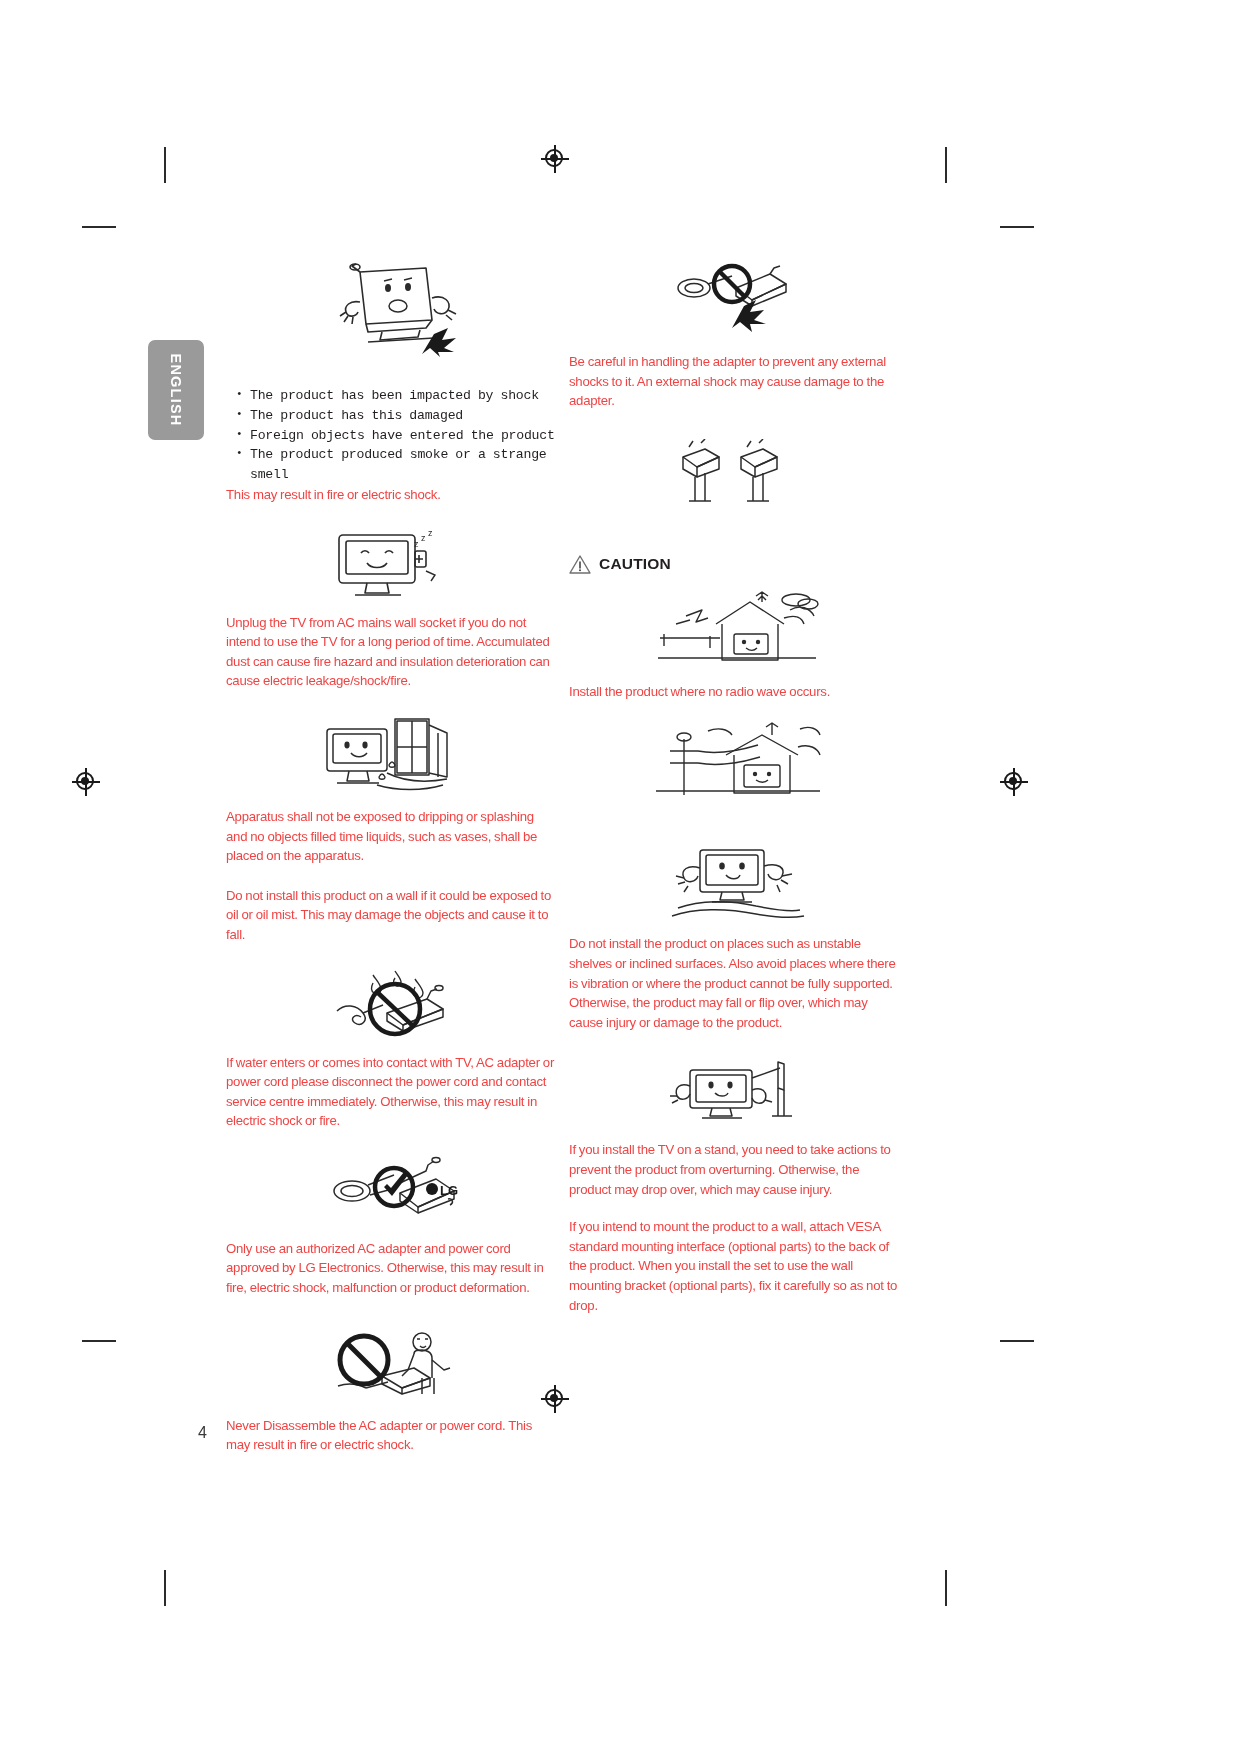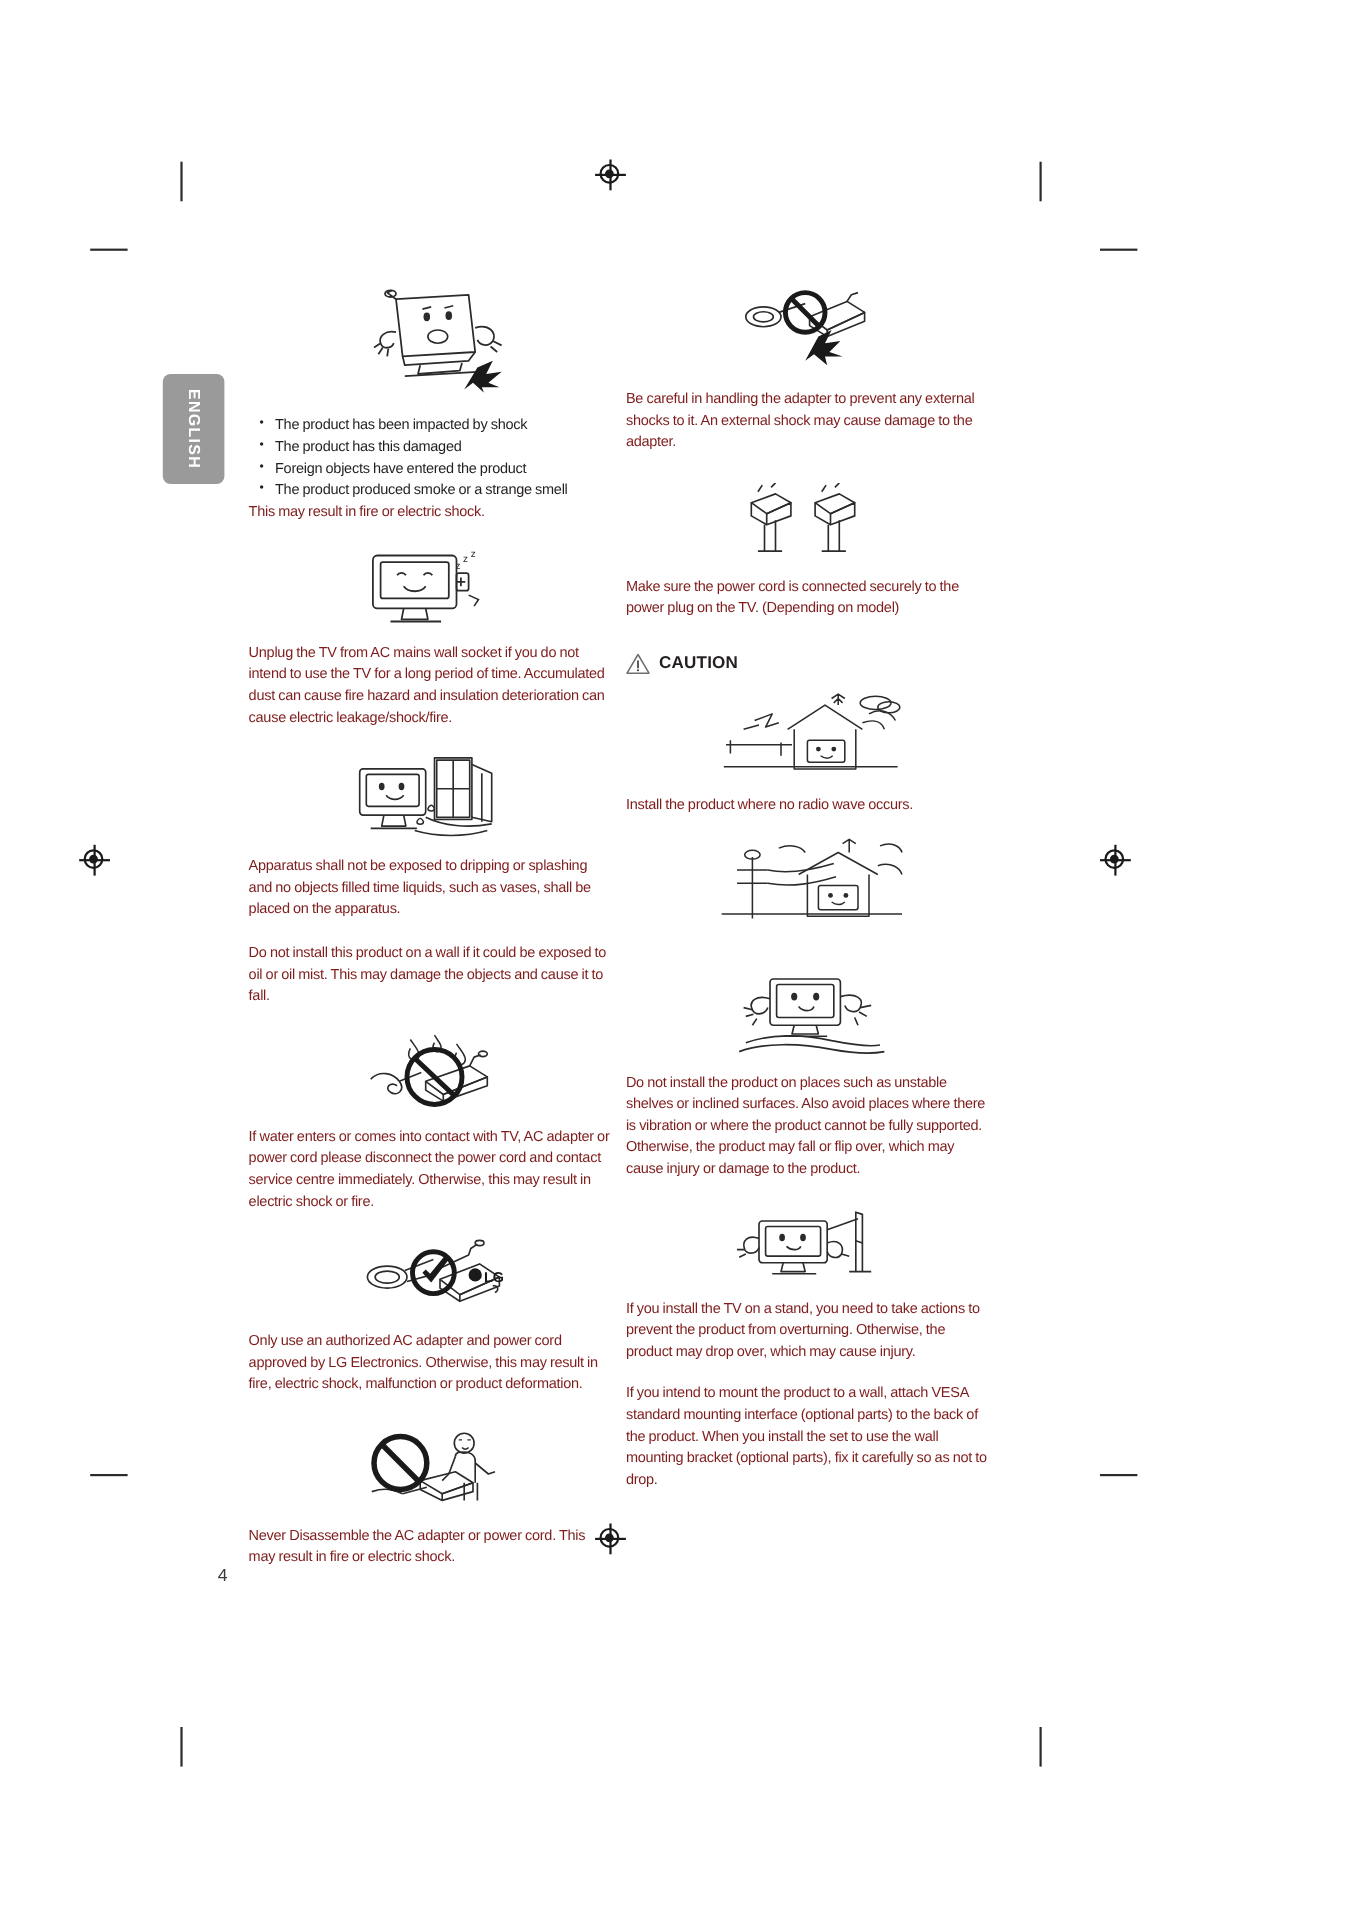--- a/index.html
+++ b/index.html
@@ -85,30 +85,31 @@
   }
   .col-left  { left: 226px; }
   .col-right { left: 569px; }
 
   .blk { margin-bottom: 0; }
 
   p.body-text {
     margin: 0;
     font-size: 13.2px;
     line-height: 19.6px;
-    color: #7f1d1d;
+    color: #ef4444;
     font-family: "Liberation Sans", sans-serif;
     letter-spacing: -0.25px;
     word-spacing: -0.4px;
   }
 
   ul.bullets {
-    margin: 7px 0 0 0;
+    margin: 17px 0 0 0;
     padding-left: 24px;
     list-style: none;
+    font-family: Liberation Mono, monospace;
   }
   ul.bullets li {
     position: relative;
     font-size: 13.2px;
     line-height: 19.8px;
     letter-spacing: -0.25px;
     word-spacing: -0.4px;
   }
   ul.bullets li::before {
     content: "\2022";
@@ -437,21 +438,20 @@
           <path d="M66 18 L88 10 L102 18 L80 28 Z"></path>
           <path d="M66 18 L66 30 L80 38 L80 28"></path>
           <path d="M80 28 L102 18 L102 30 L80 38"></path>
           <path d="M72 8 L76 2 M84 4 L88 0"></path>
           <path d="M78 38 L78 62 M88 34 L88 62"></path>
           <path d="M72 62 L94 62"></path>
         </g>
       </svg>
     </div>
     <div class="sp-12"></div>
-    <p class="body-text">Make sure the power cord is connected securely to the power plug on the TV. (Depending on model)</p>
   </div>
 
   <div class="sp-32"></div>
 
   <div class="caution-head">
     <svg width="22" height="19" viewBox="0 0 22 19">
       <path d="M11 1 L21 18 L1 18 Z" fill="none" stroke="#6f6f6f" stroke-width="1.4" stroke-linejoin="round"></path>
       <path d="M11 7 L11 13" stroke="#3a3a3a" stroke-width="1.5" stroke-linecap="round"></path>
       <circle cx="11" cy="15.3" r="0.95" fill="#3a3a3a"></circle>
     </svg>

